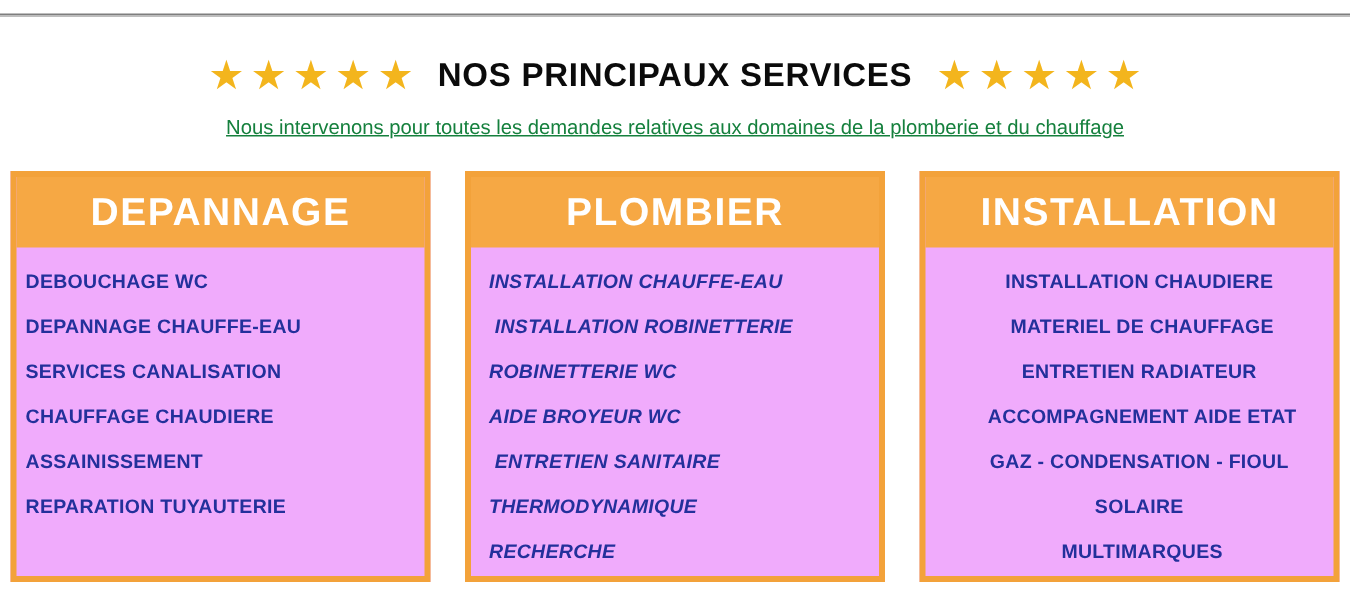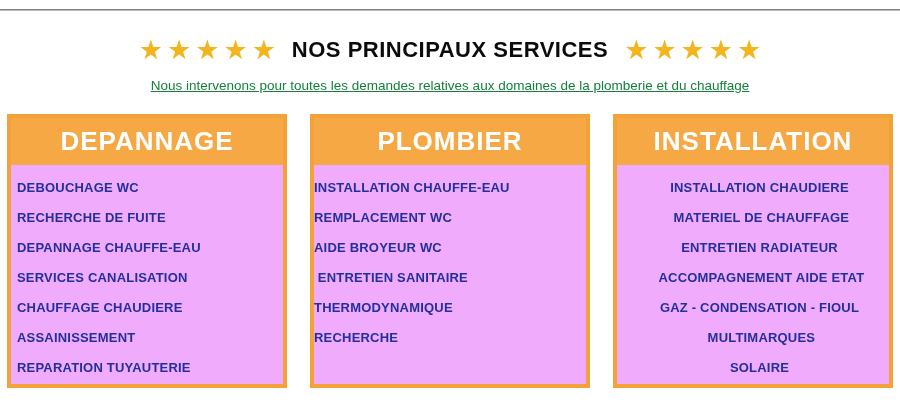--- a/index.html
+++ b/index.html
@@ -79,21 +79,21 @@
   .service-item {
     color: #23309b;
     font-size: 13px;
     font-weight: bold;
     line-height: 30px;
     letter-spacing: 0.2px;
     white-space: pre-wrap;
     cursor: pointer;
   }
   .col:nth-child(1) .service-item { padding-left: 6px; }
-  .col:nth-child(2) .service-item { padding-left: 0; }
+  .col:nth-child(2) .service-item { padding-left: 12px; font-style: italic; }
   .col:nth-child(3) .service-item { padding-left: 13px; text-align: center; }
 </style>
 </head>
 <body>
 
 <div class="page">
   <div class="top-rule"></div>
 
   <div class="title-row">
     <span class="stars">
@@ -115,47 +115,47 @@
 
   <div class="subtitle-wrap">
     <span class="subtitle">Nous intervenons pour toutes les demandes relatives aux domaines de la plomberie et du chauffage</span>
   </div>
 
   <div class="columns" id="columns">
   <section class="col">
     <header class="col-header">DEPANNAGE</header>
     <ul class="col-body">
           <li class="service-item">DEBOUCHAGE WC</li>
-          <li class="service-item">RECHERCHE DE FUITE</li>
           <li class="service-item">DEPANNAGE CHAUFFE-EAU</li>
           <li class="service-item">SERVICES CANALISATION</li>
           <li class="service-item">CHAUFFAGE CHAUDIERE</li>
           <li class="service-item">ASSAINISSEMENT</li>
           <li class="service-item">REPARATION TUYAUTERIE</li>
         </ul>
   </section>
 
   <section class="col">
     <header class="col-header">PLOMBIER</header>
     <ul class="col-body">
           <li class="service-item">INSTALLATION CHAUFFE-EAU</li>
-          <li class="service-item">REMPLACEMENT WC</li>
+          <li class="service-item"> INSTALLATION ROBINETTERIE</li>
+          <li class="service-item">ROBINETTERIE WC</li>
           <li class="service-item">AIDE BROYEUR WC</li>
           <li class="service-item"> ENTRETIEN SANITAIRE</li>
           <li class="service-item">THERMODYNAMIQUE</li>
           <li class="service-item">RECHERCHE</li>
         </ul>
   </section>
 
   <section class="col">
     <header class="col-header">INSTALLATION</header>
     <ul class="col-body">
           <li class="service-item">INSTALLATION CHAUDIERE</li>
           <li class="service-item"> MATERIEL DE CHAUFFAGE</li>
           <li class="service-item">ENTRETIEN RADIATEUR</li>
           <li class="service-item"> ACCOMPAGNEMENT AIDE ETAT</li>
           <li class="service-item">GAZ - CONDENSATION - FIOUL</li>
+          <li class="service-item">SOLAIRE</li>
           <li class="service-item"> MULTIMARQUES</li>
-          <li class="service-item">SOLAIRE</li>
         </ul>
   </section>
 </div>
 </div>
 
 </body></html>

